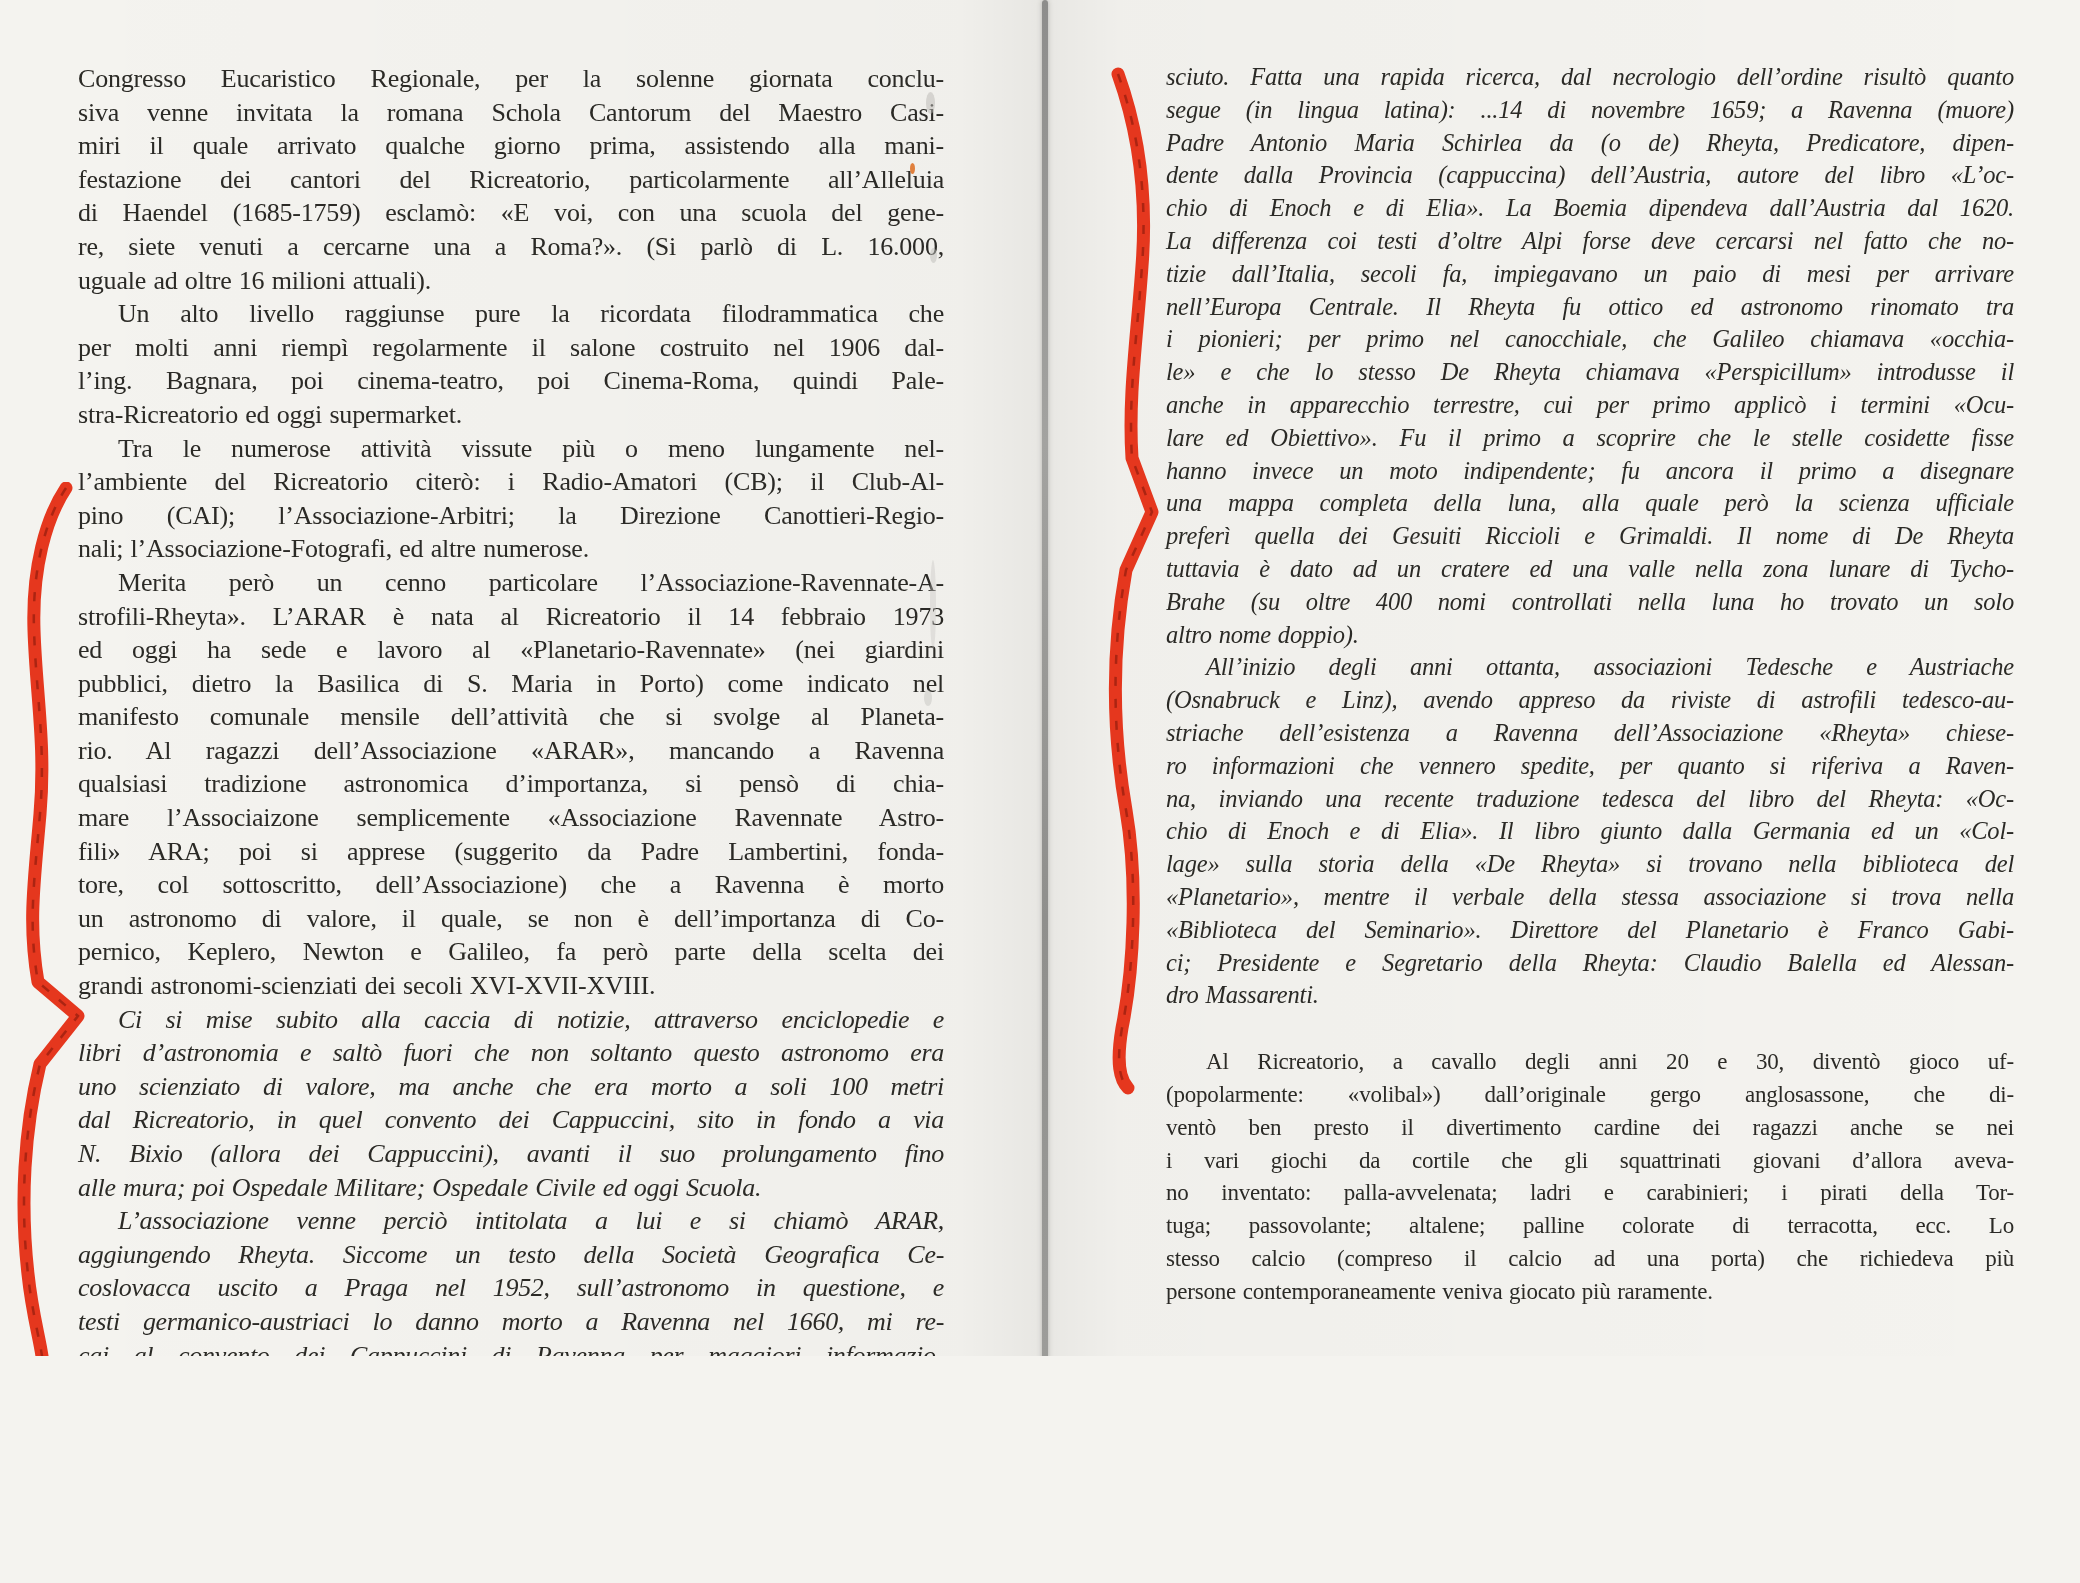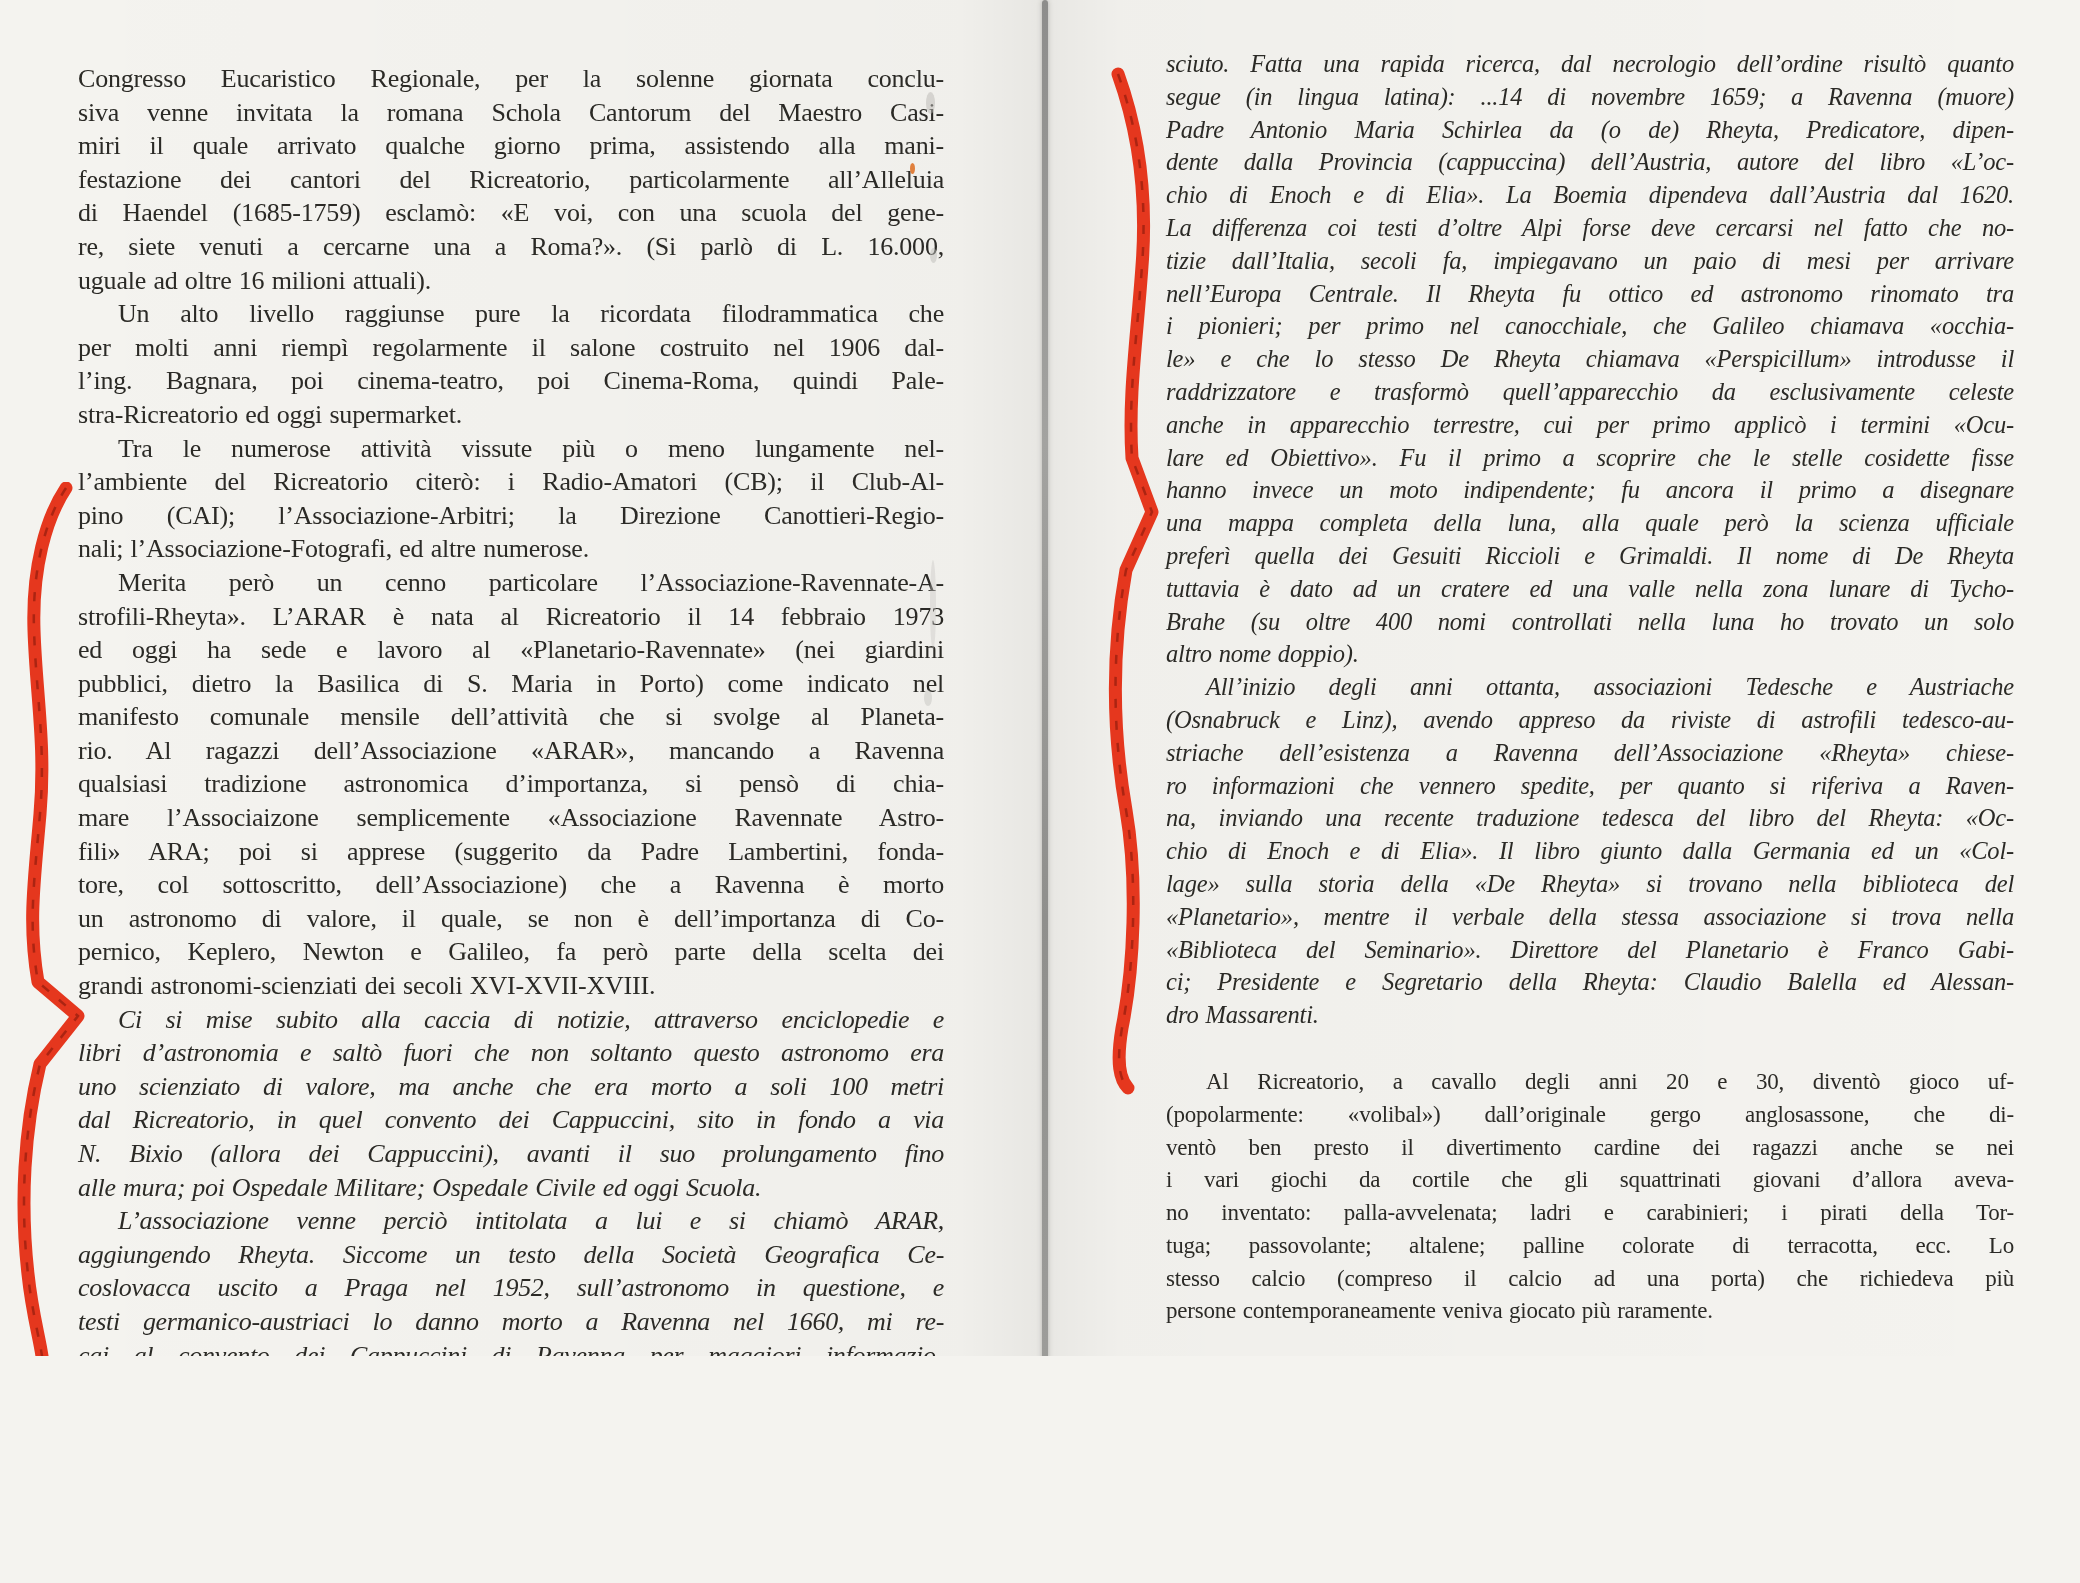--- a/index.html
+++ b/index.html
@@ -21,21 +21,21 @@
     content: "";
     position: absolute;
     inset: 0;
     background: linear-gradient(to right,
       rgba(0,0,0,0) 0%, rgba(0,0,0,0.015) 46%, rgba(0,0,0,0.05) 50%,
       rgba(0,0,0,0.015) 54%, rgba(0,0,0,0) 100%);
     pointer-events: none;
   }
   .text-block { position: absolute; }
   .left-text  { left: 78px;  top: 62px; width: 866px; }
-  .right-text { left: 1166px; top: 48px; width: 848px; }
+  .right-text { left: 1166px; top: 61px; width: 848px; }
 
   .line {
     text-align: justify;
     text-align-last: justify;
     white-space: normal;
   }
   .line.last { text-align-last: left; }
   .line.indent { padding-left: 40px; }
 
   .left-text .line  { font-size: 26px;  line-height: 33.6px; letter-spacing: -0.2px; word-spacing: 1px; }
@@ -149,21 +149,20 @@
           <div class="line">sciuto. Fatta una rapida ricerca, dal necrologio dell’ordine risultò quanto</div>
           <div class="line">segue (in lingua latina): ...14 di novembre 1659; a Ravenna (muore)</div>
           <div class="line">Padre Antonio Maria Schirlea da (o de) Rheyta, Predicatore, dipen-</div>
           <div class="line">dente dalla Provincia (cappuccina) dell’Austria, autore del libro «L’oc-</div>
           <div class="line">chio di Enoch e di Elia». La Boemia dipendeva dall’Austria dal 1620.</div>
           <div class="line">La differenza coi testi d’oltre Alpi forse deve cercarsi nel fatto che no-</div>
           <div class="line">tizie dall’Italia, secoli fa, impiegavano un paio di mesi per arrivare</div>
           <div class="line">nell’Europa Centrale. Il Rheyta fu ottico ed astronomo rinomato tra</div>
           <div class="line">i pionieri; per primo nel canocchiale, che Galileo chiamava «occhia-</div>
           <div class="line">le» e che lo stesso De Rheyta chiamava «Perspicillum» introdusse il</div>
-          <div class="line">raddrizzatore e trasformò quell’apparecchio da esclusivamente celeste</div>
           <div class="line">anche in apparecchio terrestre, cui per primo applicò i termini «Ocu-</div>
           <div class="line">lare ed Obiettivo». Fu il primo a scoprire che le stelle cosidette fisse</div>
           <div class="line">hanno invece un moto indipendente; fu ancora il primo a disegnare</div>
           <div class="line">una mappa completa della luna, alla quale però la scienza ufficiale</div>
           <div class="line">preferì quella dei Gesuiti Riccioli e Grimaldi. Il nome di De Rheyta</div>
           <div class="line">tuttavia è dato ad un cratere ed una valle nella zona lunare di Tycho-</div>
           <div class="line">Brahe (su oltre 400 nomi controllati nella luna ho trovato un solo</div>
           <div class="line last">altro nome doppio).</div>
         </div>
         <div class="para italic">

